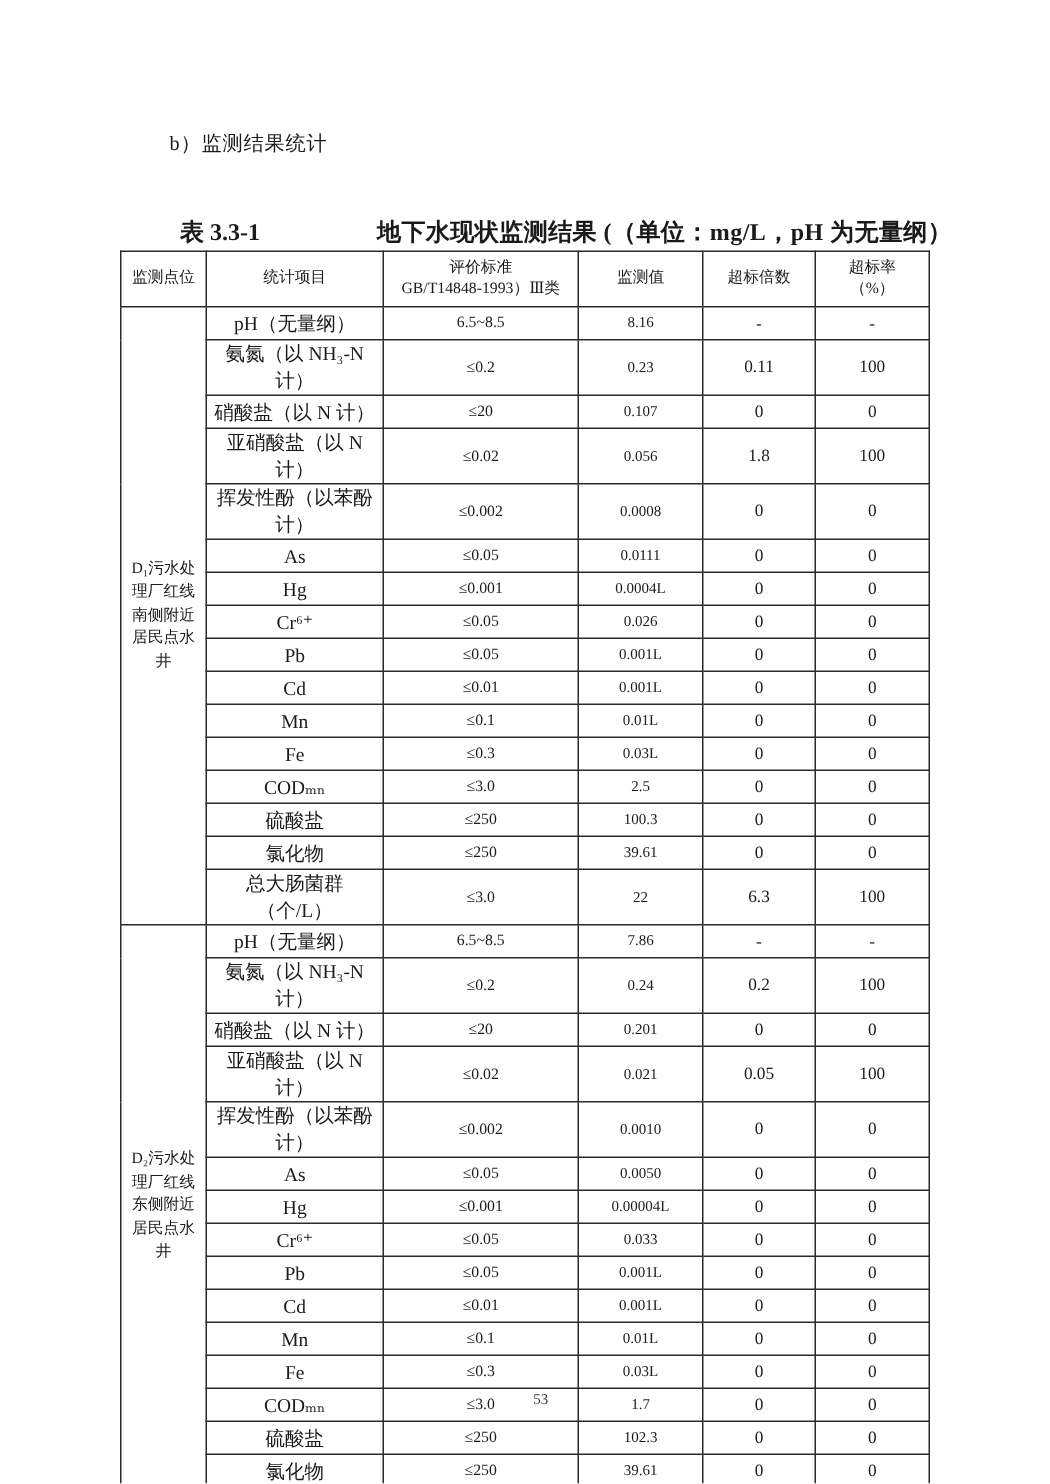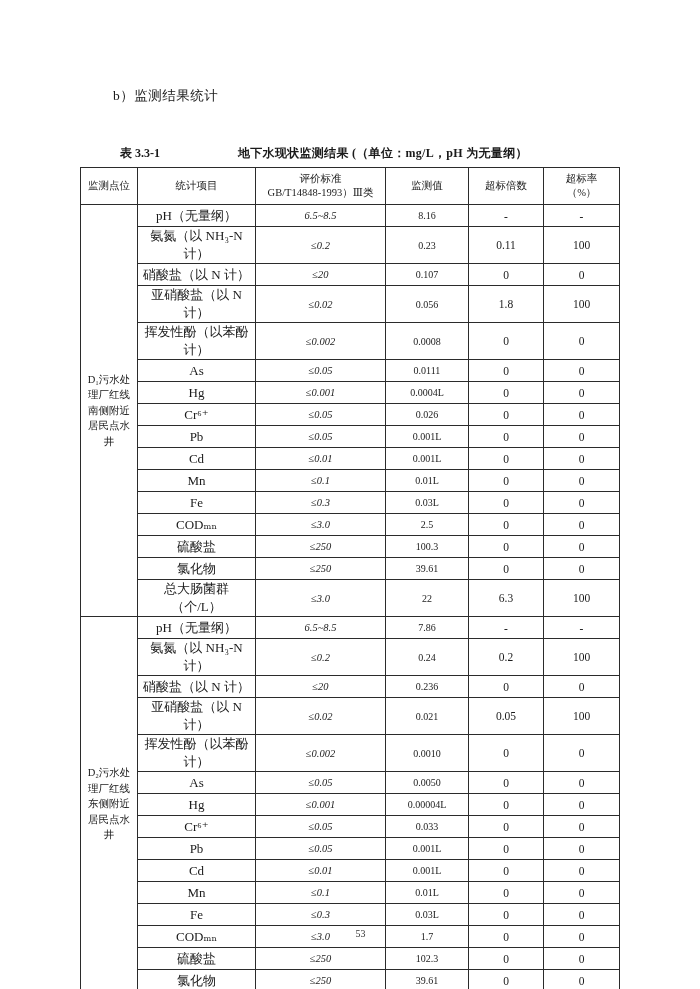--- a/index.html
+++ b/index.html
@@ -30,21 +30,21 @@
     letter-spacing: 0.5px;
   }
   .caption {
     position: absolute;
     top: 145px;
     left: 80px;
     width: 539px;
     display: flex;
     align-items: baseline;
     font-weight: bold;
-    font-size: 12px;
+    font-size: 16px;
   }
   .cap-label { padding-left: 40px; white-space: nowrap; }
   .cap-title { margin-left: 78px; white-space: nowrap; letter-spacing: 0.3px; }
   table.data-table {
     position: absolute;
     top: 167px;
     left: 80px;
     width: 539px;
     border-collapse: collapse;
     table-layout: fixed;
@@ -63,21 +63,21 @@
     font-size: 10.5px;
     line-height: 14px;
   }
   .pre { white-space: pre-line; }
   td.site-cell {
     font-size: 10.5px;
     line-height: 15.5px;
     white-space: pre-line;
   }
   td.col-item { font-size: 13px; }
-  td.col-standard { font-size: 10.5px; font-style: italic; }
+  td.col-standard { font-size: 10.5px; }
   td.col-value { font-size: 10px; }
   td.col-multiple, td.col-rate { font-size: 11.5px; }
   .pageno {
     position: absolute;
     top: 928px;
     left: 0;
     width: 700px;
     text-align: center;
     font-size: 10px;
     color: #333;
@@ -251,21 +251,21 @@
         <tr>
           <td class="col-item">氨氮（以 NH₃-N 计）</td>
           <td class="col-standard">≤0.2</td>
           <td class="col-value">0.24</td>
           <td class="col-multiple">0.2</td>
           <td class="col-rate">100</td>
         </tr>
         <tr>
           <td class="col-item">硝酸盐（以 N 计）</td>
           <td class="col-standard">≤20</td>
-          <td class="col-value">0.236</td>
+          <td class="col-value">0.201</td>
           <td class="col-multiple">0</td>
           <td class="col-rate">0</td>
         </tr>
         <tr>
           <td class="col-item">亚硝酸盐（以 N 计）</td>
           <td class="col-standard">≤0.02</td>
           <td class="col-value">0.021</td>
           <td class="col-multiple">0.05</td>
           <td class="col-rate">100</td>
         </tr>

